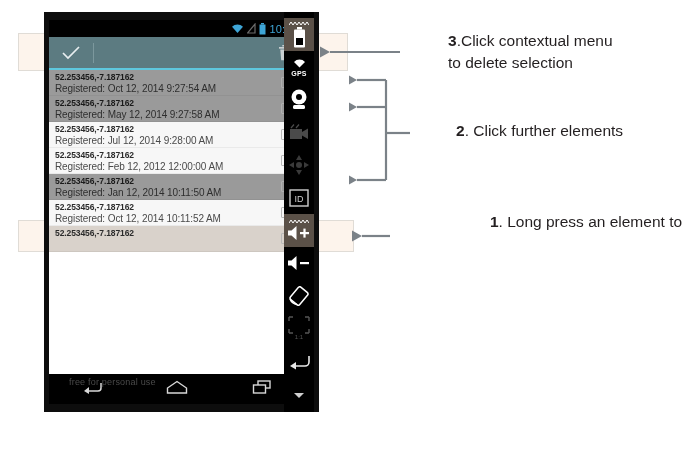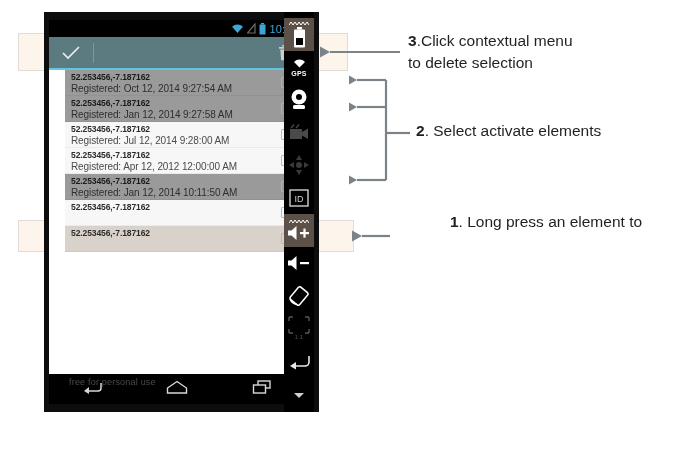--- a/index.html
+++ b/index.html
@@ -53,21 +53,21 @@
     display: flex; align-items: center;
     border-bottom: 2px solid #5ec8de;
     position: relative;
   }
   #cab-check { width: 44px; display: flex; align-items: center; justify-content: center; }
   #cab-div { width: 1px; height: 20px; background: #7c989d; }
   #cab-spacer { flex: 1; }
   #cab-trash { width: 40px; display: flex; align-items: center; justify-content: center; }
 
   
-  #list { background: #15803d; margin-left: 16px; }
+  #list { background: #15803d; }
   .row {
     position: relative;
     height: 26px;
     padding: 2px 0 0 6px;
     border-bottom: 1px solid rgba(0,0,0,0.05);
   }
   .row .coord {
     font-size: 8.5px; font-weight: bold; color: #2b2b2b;
     line-height: 11px; letter-spacing: -0.1px;
   }
@@ -130,20 +130,21 @@
     font-size: 6px; color: #555; line-height: 6px; text-align: center;
   }
   .rail-caret { margin-top: 2px; }
 
   
   .ann {
     position: absolute; z-index: 6;
     font-size: 15.5px; color: #231f20;
     line-height: 22px;
     font-family: "Liberation Sans", sans-serif;
+    margin-left: 40px;
   }
   .ann b { font-weight: bold; }
   #ann3 { left: 408px; top: 30px; }
   #ann2 { left: 416px; top: 120px; }
   #ann1 { left: 408px; top: 211px; text-align: center; width: 276px; }
 
   #connectors { position: absolute; left: 0; top: 0; z-index: 5; }
 </style>
 </head>
 <body>
@@ -190,44 +191,45 @@
       <div id="list">
 
         <div class="row sel">
           <div class="coord">52.253456,-7.187162</div>
           <div class="meta">Registered: Oct 12, 2014 9:27:54 AM</div>
           <div class="cb"></div>
         </div>
 
         <div class="row sel">
           <div class="coord">52.253456,-7.187162</div>
-          <div class="meta">Registered: Jan 12, 2014 9:27:58 AM</div>
+          <div class="meta">Registered: May 12, 2014 9:27:58 AM</div>
           <div class="cb"></div>
         </div>
 
         <div class="row unsel">
           <div class="coord">52.253456,-7.187162</div>
           <div class="meta">Registered: Jul 12, 2014 9:28:00 AM</div>
           <div class="cb"></div>
         </div>
 
         <div class="row unsel">
           <div class="coord">52.253456,-7.187162</div>
-          <div class="meta">Registered: Apr 12, 2012 12:00:00 AM</div>
+          <div class="meta">Registered: Feb 12, 2012 12:00:00 AM</div>
           <div class="cb"></div>
         </div>
 
         <div class="row sel">
           <div class="coord">52.253456,-7.187162</div>
           <div class="meta">Registered: Jan 12, 2014 10:11:50 AM</div>
           <div class="cb"></div>
         </div>
 
         <div class="row unsel">
           <div class="coord">52.253456,-7.187162</div>
+          <div class="meta">Registered: Oct 12, 2014 10:11:52 AM</div>
           <div class="cb"></div>
         </div>
 
         <div class="row under">
           <div class="coord">52.253456,-7.187162</div>
           <div class="cb"></div>
         </div>
 
         <div id="list-rest"></div>
       </div>
@@ -380,21 +382,21 @@
   </svg>
 
   <div class="ann" id="ann3">
     <div>
       <b>3</b><span>.Click contextual menu</span>
     </div>
     <div>to delete selection</div>
   </div>
 
   <div class="ann" id="ann2">
-    <b>2</b><span>. Select activate elements</span>
+    <b>2</b><span>. Click further elements</span>
   </div>
 
   <div class="ann" id="ann1">
     <div>
       <b>1</b><span>. Long press an element to</span>
     </div>
   </div>
 
 </div>
 

